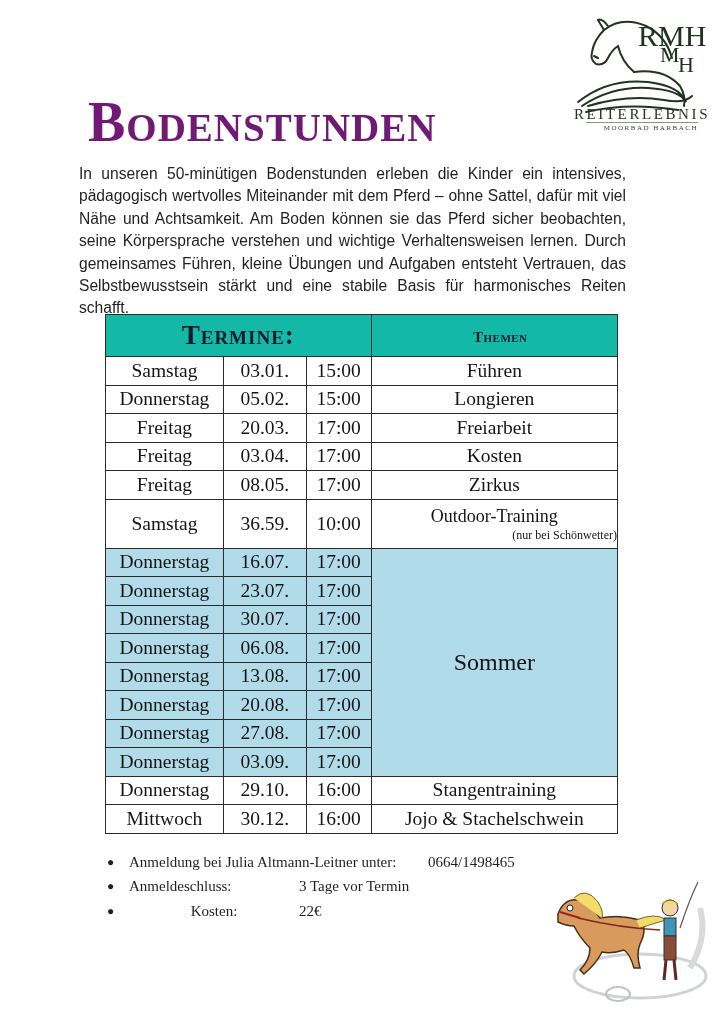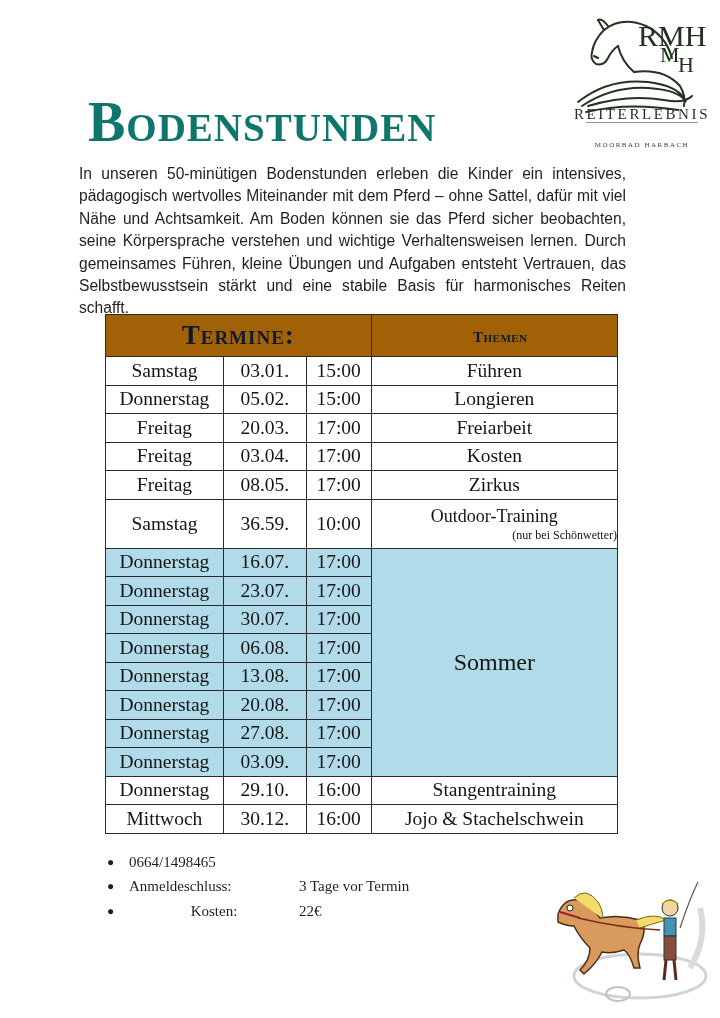--- a/index.html
+++ b/index.html
@@ -2,36 +2,36 @@
 <html><head>
 <meta charset="utf-8">
 <style>
   * { box-sizing: border-box; margin: 0; padding: 0; }
   html, body { width: 720px; height: 1018px; background: #ffffff; overflow: hidden; }
   body { position: relative; font-family: "DejaVu Serif", "Liberation Serif", serif; color: #1a1a1a; }
 
   .logo { position: absolute; left: 568px; top: 6px; width: 148px; height: 128px; }
   .logo-text { position: absolute; left: 572px; top: 106px; width: 140px; text-align: center;
     font-family: "Liberation Serif", serif; color: #22331f; font-size: 15px; letter-spacing: 2.6px; }
-  .logo-sub { position: absolute; left: 586px; top: 122px; width: 112px; text-align: center;
+  .logo-sub { position: absolute; left: 586px; top: 122px; width: 112px; text-align: right;
     font-family: "Liberation Serif", serif; color: #34432f; font-size: 7px; letter-spacing: 1.5px;
-    border-top: 1px solid #8a978a; padding-top: 18px; }
+    border-top: 1px solid #8a978a; padding-top: 1px; }
 
   .title { position: absolute; left: 88px; top: 90px; font-family: "Liberation Serif", serif;
-    font-weight: bold; color: #0f766e; font-size: 56px; line-height: 64px; letter-spacing: 1px;
+    font-weight: bold; color: #701a75; font-size: 56px; line-height: 64px; letter-spacing: 1px;
     font-variant: small-caps; }
 
   .intro { position: absolute; left: 79px; top: 163px; width: 547px; font-family: Liberation Sans, sans-serif;
     font-size: 15.6px; line-height: 22.4px; text-align: justify; color: #1f1f1f; }
 
   table.sched { position: absolute; left: 105px; top: 314px; width: 513px; border-collapse: collapse;
     font-family: "Liberation Serif", serif; font-size: 19.5px; color: #141414; }
   table.sched td, table.sched th { border: 1px solid #2a2a2a; text-align: center; padding: 0; }
   col.c-day { width: 118px; } col.c-date { width: 83px; } col.c-time { width: 65px; } col.c-topic { width: 247px; }
-  tr.hdr th { background: #a16207; height: 42px; }
+  tr.hdr th { background: #14b8a6; height: 42px; }
   .hdr-termine { font-size: 27px; font-weight: bold; letter-spacing: 1px; font-variant: small-caps; color: #0e1a2b; }
   .hdr-themen { font-size: 15px; font-weight: bold; letter-spacing: 0.5px; font-variant: small-caps; color: #0e1a2b; margin-left: 12px; }
   tr.r td { height: 28.5px; line-height: 26px; }
   tr.r.tall td { height: 49px; }
   tr.summer td { background: #b2dbe9; }
   tr.summer td.topic-summer { font-size: 24px; }
   .topic-main { display: block; font-size: 18px; line-height: 24px; }
   .topic-sub { display: block; font-size: 12px; line-height: 15px; text-align: right; }
 
   ul.info { position: absolute; left: 107px; top: 850px; list-style: none; font-family: "Liberation Serif", serif;
@@ -174,20 +174,21 @@
     <td>30.12.</td>
     <td>16:00</td>
     <td>Jojo &amp; Stachelschwein</td>
   </tr>
 </tbody>
   </table>
 
 <ul class="info">
   <li>
     <span class="bullet">●</span>
+    <span class="lbl v1">Anmeldung bei Julia Altmann-Leitner unter:</span>
     <span class="val">0664/1498465</span>
   </li>
   <li>
     <span class="bullet">●</span>
     <span class="lbl v2">Anmeldeschluss:</span>
     <span class="val">3 Tage vor Termin</span>
   </li>
   <li>
     <span class="bullet">●</span>
     <span class="lbl v3">Kosten:</span>

